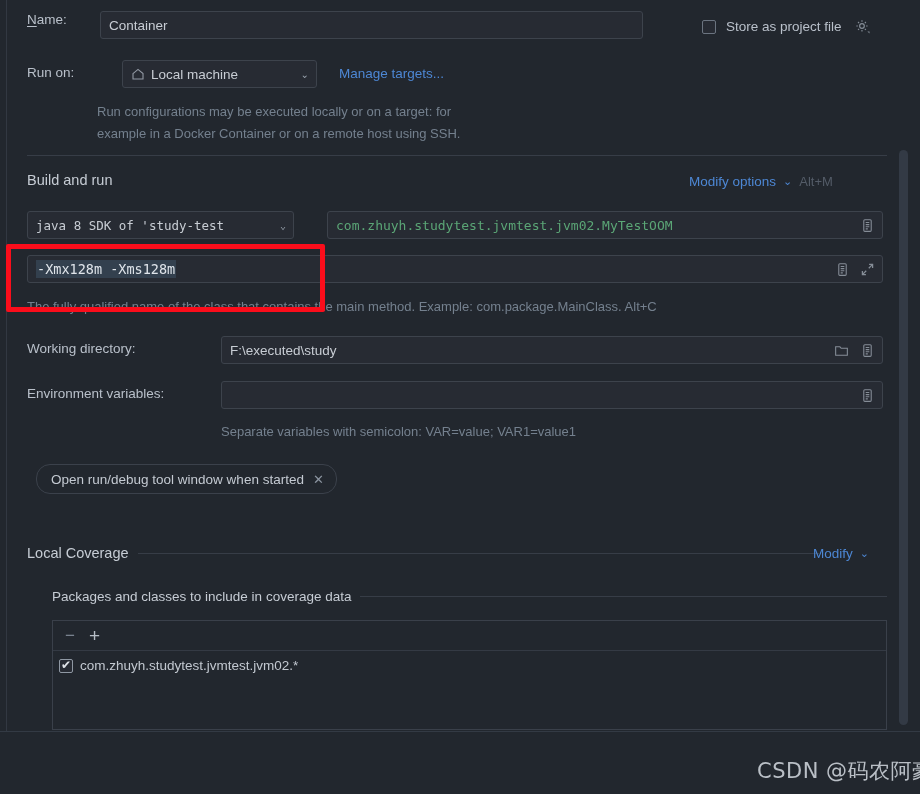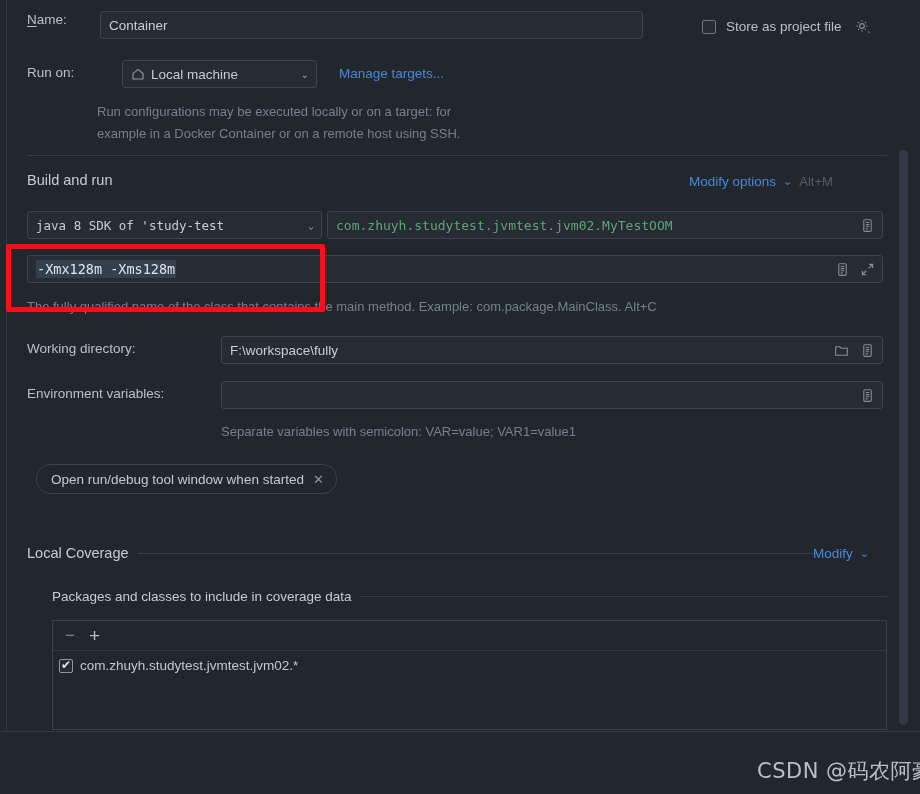--- a/index.html
+++ b/index.html
@@ -165,21 +165,21 @@
 
   <div class="sect" style="left:27px; top:172px; width:655px;">
     <span class="title">Build and run</span>
   </div>
   <div class="row" style="left:689px; top:174px; gap:7px;">
     <span class="link">Modify options</span>
     <span class="link" style="font-size:11px;">⌄</span>
     <span class="shortcut">Alt+M</span>
   </div>
 
-  <div class="combo mono" style="position:absolute; left:27px; top:211px; width:295px; font-family:'DejaVu Sans Mono',monospace; font-size:12.5px;">
+  <div class="combo mono" style="position:absolute; left:27px; top:211px; width:267px; font-family:'DejaVu Sans Mono',monospace; font-size:12.5px;">
     <span style="overflow:hidden; white-space:nowrap;">java 8 SDK of 'study-test</span>
     <span class="caret">⌄</span>
   </div>
 
   <div class="field" style="position:absolute; left:327px; top:211px; width:556px;">
     <span class="val" style="font-family:'DejaVu Sans Mono',monospace; font-size:13px; color:#5ba676;">com.zhuyh.studytest.jvmtest.jvm02.MyTestOOM</span>
     <span class="ficon">
       <svg width="17" height="17" viewBox="0 0 16 16" fill="none" stroke="#9aa3ae" stroke-width="1">
         <rect x="4.5" y="2.5" width="7" height="11" rx="1"></rect>
         <path d="M6.3 5.2h3.4M6.3 7.2h3.4M6.3 9.2h3.4M6.3 11.2h2"></path>
@@ -203,21 +203,21 @@
       </svg>
     </span>
   </div>
 
   <div class="hint" style="position:absolute; left:27px; top:299px;">The fully qualified name of the class that contains the main method. Example: com.package.MainClass. Alt+C</div>
 
   <div class="row" style="left:27px; top:341px;">
     <span class="lbl">Working directory:</span>
   </div>
   <div class="field" style="position:absolute; left:221px; top:336px; width:662px;">
-    <span class="val">F:\workspace\fully</span>
+    <span class="val">F:\executed\study</span>
     <span class="ficon">
       <svg width="17" height="17" viewBox="0 0 16 16" fill="none" stroke="#9aa3ae" stroke-width="1">
         <path d="M2.5 4.5h4l1.2 1.4h5.8v6.6H2.5z"></path>
       </svg>
     </span>
     <span class="ficon" style="margin-left:9px;">
       <svg width="17" height="17" viewBox="0 0 16 16" fill="none" stroke="#9aa3ae" stroke-width="1">
         <rect x="4.5" y="2.5" width="7" height="11" rx="1"></rect>
         <path d="M6.3 5.2h3.4M6.3 7.2h3.4M6.3 9.2h3.4M6.3 11.2h2"></path>
       </svg>

